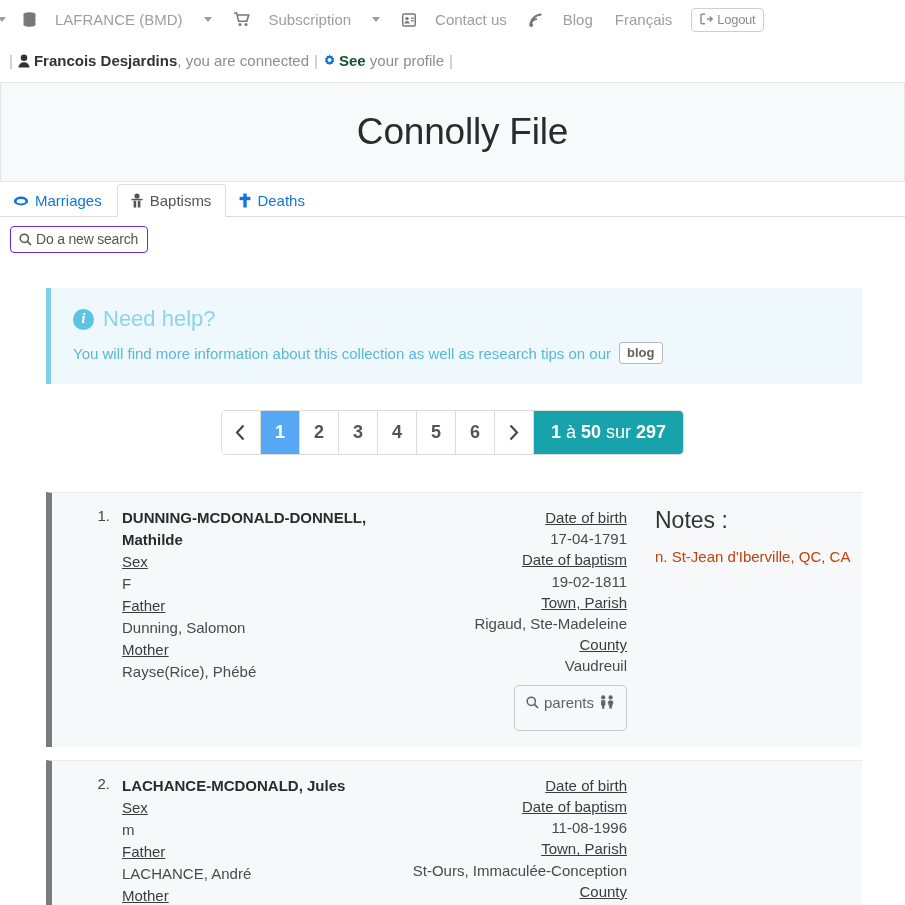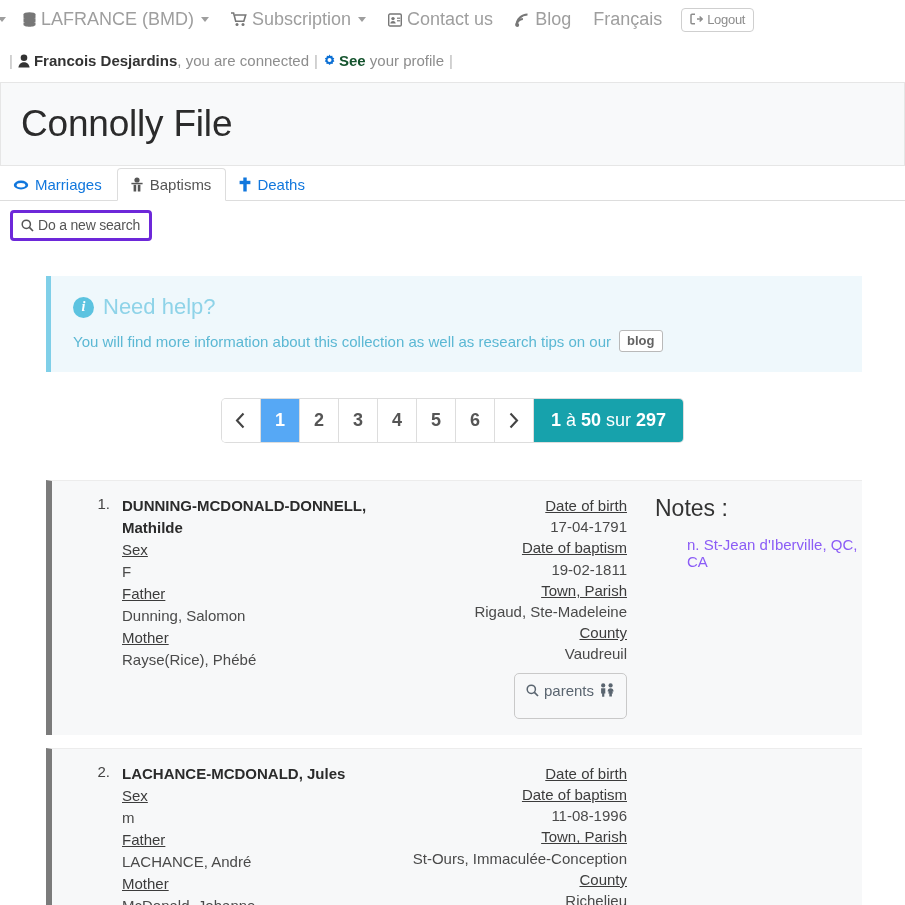--- a/index.html
+++ b/index.html
@@ -18,25 +18,25 @@
     height: 39px;
     display: flex; align-items: center;
     padding-left: 0;
     background: #fff;
     font-size: 15px;
     white-space: nowrap;
     overflow: hidden;
   }
   .nav-clip { margin-left: -8px; display: flex; align-items: center; }
   .nav-item {
-    display: flex; align-items: center; gap: 5px;
+    display: flex; align-items: center; gap: 19px;
     color: #9e9e9e;
     padding: 0 11px;
     cursor: pointer;
-    font-size: 18px;
+    font-size: 15px;
   }
   .nav-item.first-partial { padding-left: 4px; padding-right: 6px; }
   .caret { width: 0; height: 0; border-left: 4px solid transparent; border-right: 4px solid transparent; border-top: 5px solid #9e9e9e; margin-left: 2px; }
   .ic { display:inline-block; color:#777; line-height:1; }
   .logout-btn {
     border: 1px solid #cfcfcf; border-radius: 4px;
     padding: 3px 8px 4px 8px; margin-left: 8px;
     color: #8d8d8d; font-size: 13px;
     display: flex; align-items: center; gap: 4px;
     font-family: "Liberation Sans Narrow", "Liberation Sans", sans-serif;
@@ -52,25 +52,26 @@
   }
   .userbar .sep { color: #b9b9b9; padding: 0 5px; }
   .userbar .uname { color: #333; font-weight: bold; }
   .userbar .see { color: #14532d; font-weight: bold; }
   .userbar .gear { color: #0b6fd4; margin-right: 3px; }
   .userbar .person { color: #333; margin-right: 4px; }
 
   
   .jumbo {
     margin: 0 0 0 0;
-    height: 84px;
+    height: 100px;
     background: #f8f9fa;
     border: 1px solid #e6e6e6;
     display: flex; align-items: center;
     padding-left: 20px;
+    justify-content: center;
   }
   .jumbo h1 {
     margin: 0; font-weight: 400; font-size: 37px; color: #2b2b2b;
     letter-spacing: -0.2px;
   }
 
   
   .tabs {
     display: flex; align-items: flex-end;
     border-bottom: 1px solid #ddd;
@@ -88,21 +89,21 @@
     color: #555; background: #fff;
     border: 1px solid #ddd; border-bottom-color: #fff;
     border-radius: 4px 4px 0 0;
   }
   .tab .tico { font-size: 14px; }
 
   
   .searchbar { padding: 9px 0 0 10px; }
   .btn-outline {
     display: inline-flex; align-items: center; gap: 4px;
-    border: 3px solid #6d28d9; border-radius: 4px;
+    border: 1px solid #6d28d9; border-radius: 4px;
     background: #fff; color: #555;
     font-size: 14px; padding: 4px 9px 5px 8px;
     font-family: "Liberation Sans Narrow", "Liberation Sans", sans-serif;
     letter-spacing: -0.2px;
     cursor: pointer;
   }
 
   
   .alert {
     margin: 35px 0 0 46px;
@@ -167,21 +168,21 @@
     width: 70px; text-align: right; padding-right: 12px;
     font-size: 15px; color: #444;
   }
   .col-left { width: 245px; font-size: 15px; line-height: 22px; }
   .col-mid  { width: 260px; font-size: 15px; line-height: 21.2px; text-align: right; }
   .col-right { flex: 1; padding-left: 28px; }
   .name { font-weight: bold; color: #2b2b2b; }
   .lbl { text-decoration: underline; color: #3c3c3c; }
   .val { color: #4a4a4a; }
   .notes-h { font-size: 23px; color: #333; font-weight: 400; margin: 0 0 14px 0; }
-  .notes-b { font-size: 15px; color: #8b5cf6; margin-left: 32px; }
+  .notes-b { font-size: 15px; color: #c2410c; }
   .parents-wrap { display: flex; justify-content: flex-end; margin-top: 8px; }
   .parents-btn {
     display: inline-flex; align-items: center; gap: 5px;
     border: 1px solid #c9c9c9; border-radius: 5px; background: #f7f8f9;
     color: #5a6570; font-size: 15px; padding: 6px 11px 17px 11px;
     font-family: "Liberation Sans Narrow", "Liberation Sans", sans-serif;
     cursor: pointer;
   }
   svg { display: block; }
 </style>

